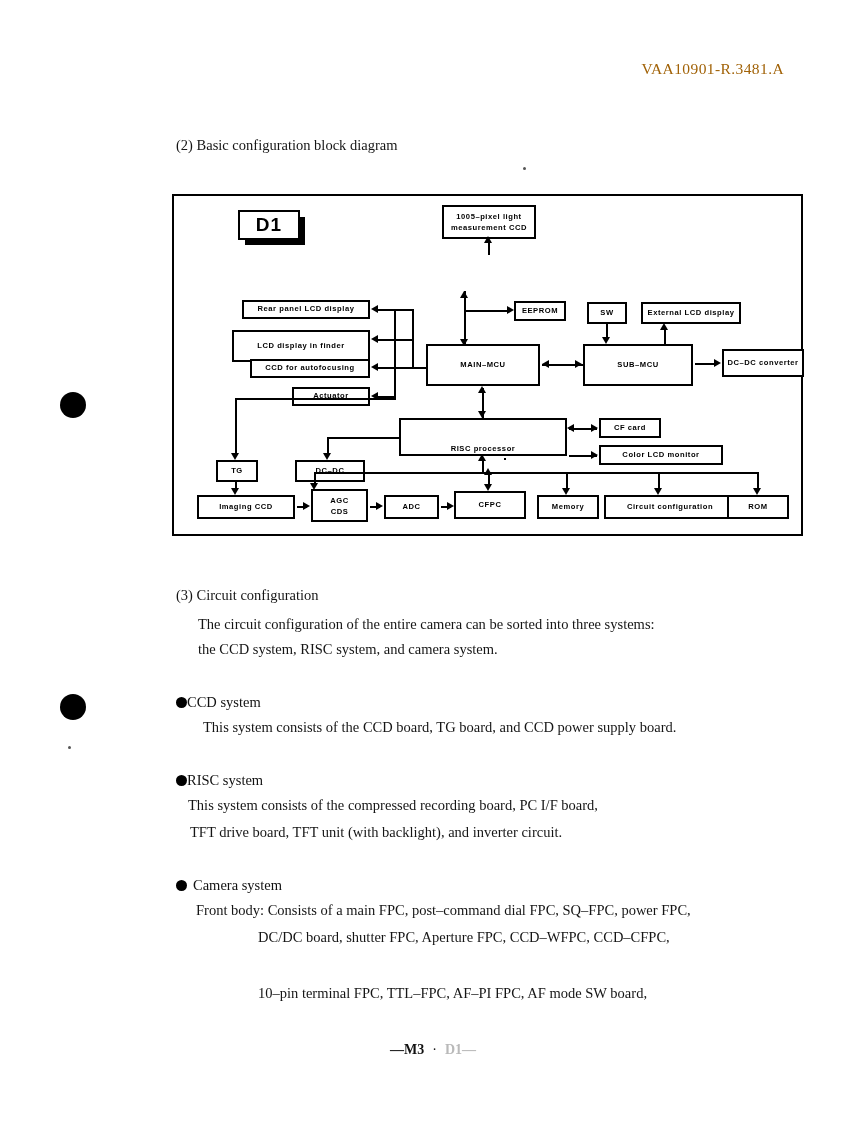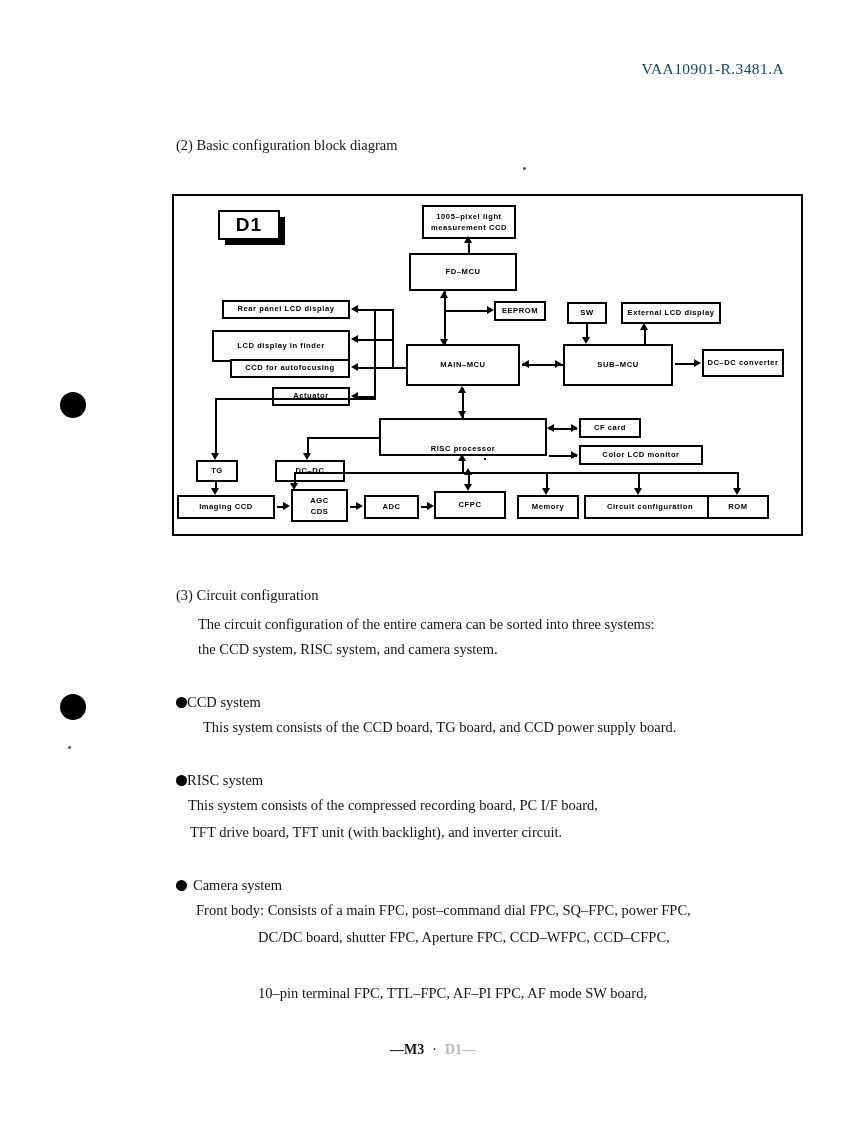--- a/index.html
+++ b/index.html
@@ -13,21 +13,21 @@
   
   .punch{position:absolute;width:26px;height:26px;border-radius:50%;background:#000;}
   .punch.p1{left:60px;top:392px;}
   .punch.p2{left:60px;top:694px;}
   .speck{position:absolute;width:3px;height:3px;background:#555;border-radius:50%;}
 
   
   .doc-code{
     position:absolute;right:82px;top:60px;
     font-family:"Liberation Serif", serif;
-    font-size:15.5px;letter-spacing:.4px;color:#0c4a6e;white-space:nowrap;
+    font-size:15.5px;letter-spacing:.4px;color:#a16207;white-space:nowrap;
   }
 
   
   .caption{position:absolute;font-size:14.5px;white-space:nowrap;color:#151515;}
   .cap-2{left:176px;top:137px;}
   .cap-3{left:176px;top:587px;}
 
   .body-line{position:absolute;font-size:14.5px;white-space:nowrap;color:#151515;}
   .l-3a{left:198px;top:616px;}
   .l-3b{left:198px;top:641px;}
@@ -57,21 +57,21 @@
     font-size:14px;font-weight:bold;color:#111;
   }
   .footer .faint{color:#b9b9b9;font-weight:bold;}
   .footer .mid{font-weight:normal;}
 
   
   .diagram{
     position:absolute;left:172px;top:194px;width:627px;height:338px;
     border:2.5px solid #000;background:#fff;
   }
-  .dg{position:absolute;inset:0;}
+  .dg{position:absolute;inset:0;margin-left:20px;}
 
   
   .d1badge{position:absolute;left:44px;top:14px;width:60px;height:28px;}
   .d1badge .shadow{position:absolute;left:7px;top:7px;width:60px;height:28px;background:#000;}
   .d1badge .face{
     position:absolute;left:0;top:0;width:58px;height:26px;background:#fff;border:2px solid #000;
     font-family:"Liberation Sans", sans-serif;font-size:19px;font-weight:bold;
     display:flex;align-items:center;justify-content:center;color:#000;letter-spacing:1px;
   }
 
@@ -115,23 +115,20 @@
       <div class="d1badge">
         <div class="shadow"></div>
         <div class="face">D1</div>
       </div>
 
       <div class="blk two" style="left:248px;top:9px;width:94px;height:34px;">
         <span style="white-space:pre-line">1005–pixel light
 measurement CCD</span>
       </div>
 
-      <div class="blk" style="left:235px;top:57px;width:108px;height:38px;">
-        <span>FD–MCU</span>
-      </div>
 
       <div class="blk" style="left:320px;top:105px;width:52px;height:20px;">
         <span>EEPROM</span>
       </div>
 
       <div class="blk" style="left:48px;top:104px;width:128px;height:19px;">
         <span>Rear panel LCD display</span>
       </div>
       <div class="blk" style="left:38px;top:134px;width:138px;height:32px;text-align:right;">
         <span>LCD display in finder</span>

